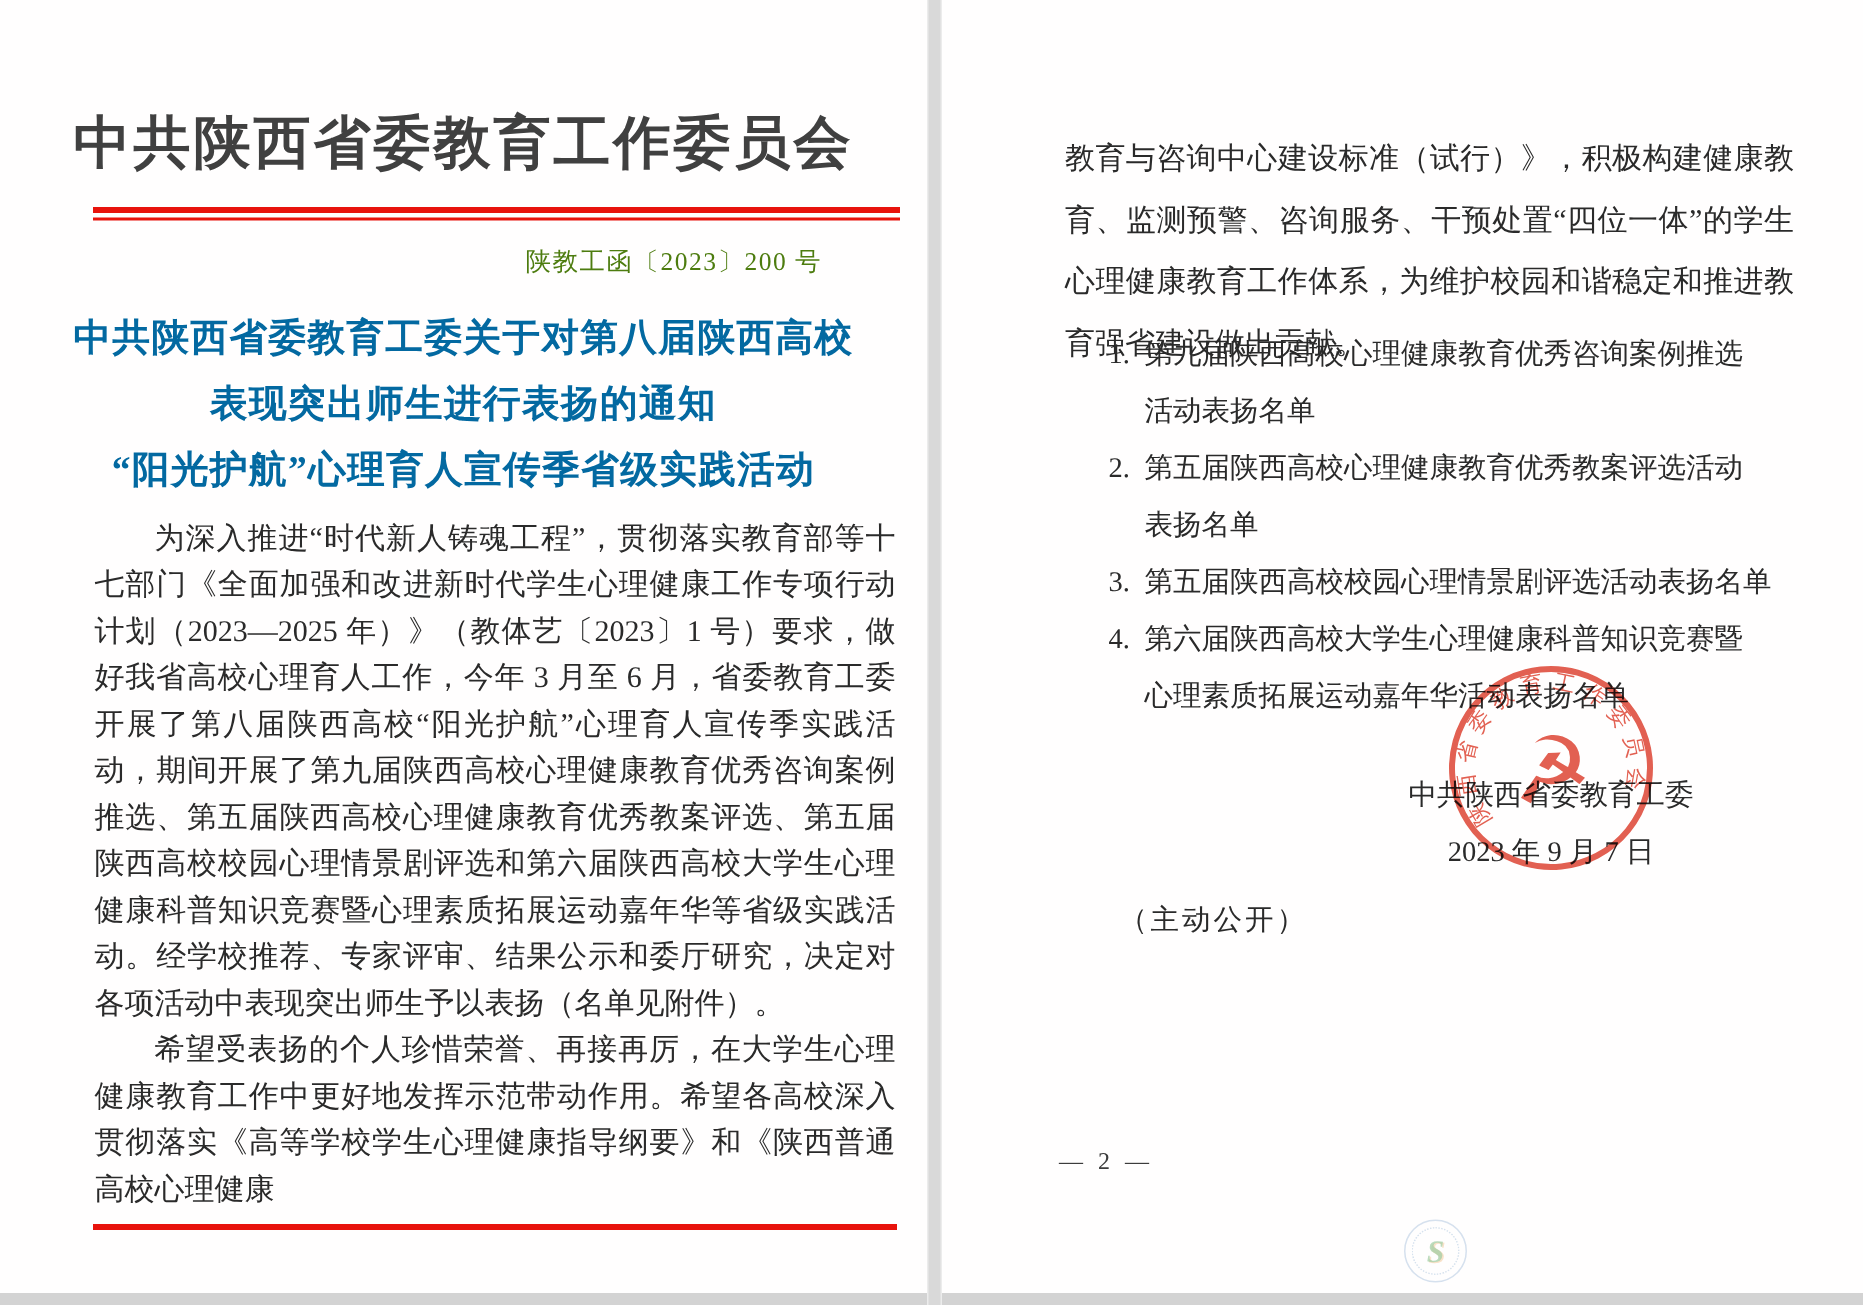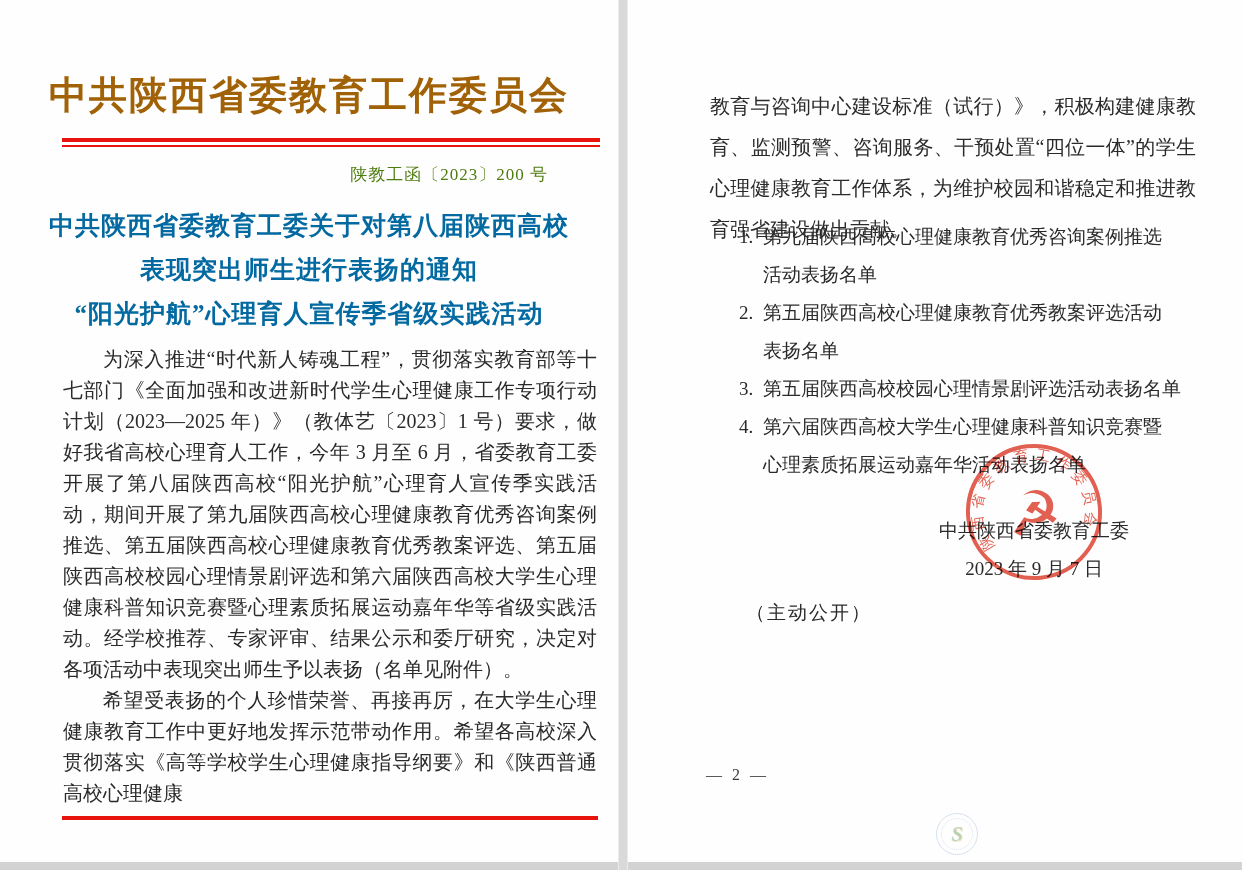--- a/index.html
+++ b/index.html
@@ -18,21 +18,21 @@
     box-sizing:border-box;z-index:5;
   }
   .bottom-edge{
     position:absolute;left:0;top:862px;width:1242px;height:8px;
     background:#d3d3d3;z-index:4;
   }
 
   
   .letterhead{
     position:absolute;left:0;top:70px;width:618px;text-align:center;
-    font-size:38px;font-weight:bold;color:#a16207;letter-spacing:2px;
+    font-size:38px;font-weight:bold;color:#404040;letter-spacing:2px;
     white-space:nowrap;
   }
   .red-rule{
     position:absolute;left:62px;top:138px;width:538px;height:3px;
     border-top:4px solid #e8130c;border-bottom:2px solid #e8130c;
   }
   .doc-number{
     position:absolute;right:70px;top:163px;
     font-size:17px;color:#4d7c0f;letter-spacing:1px;
   }

